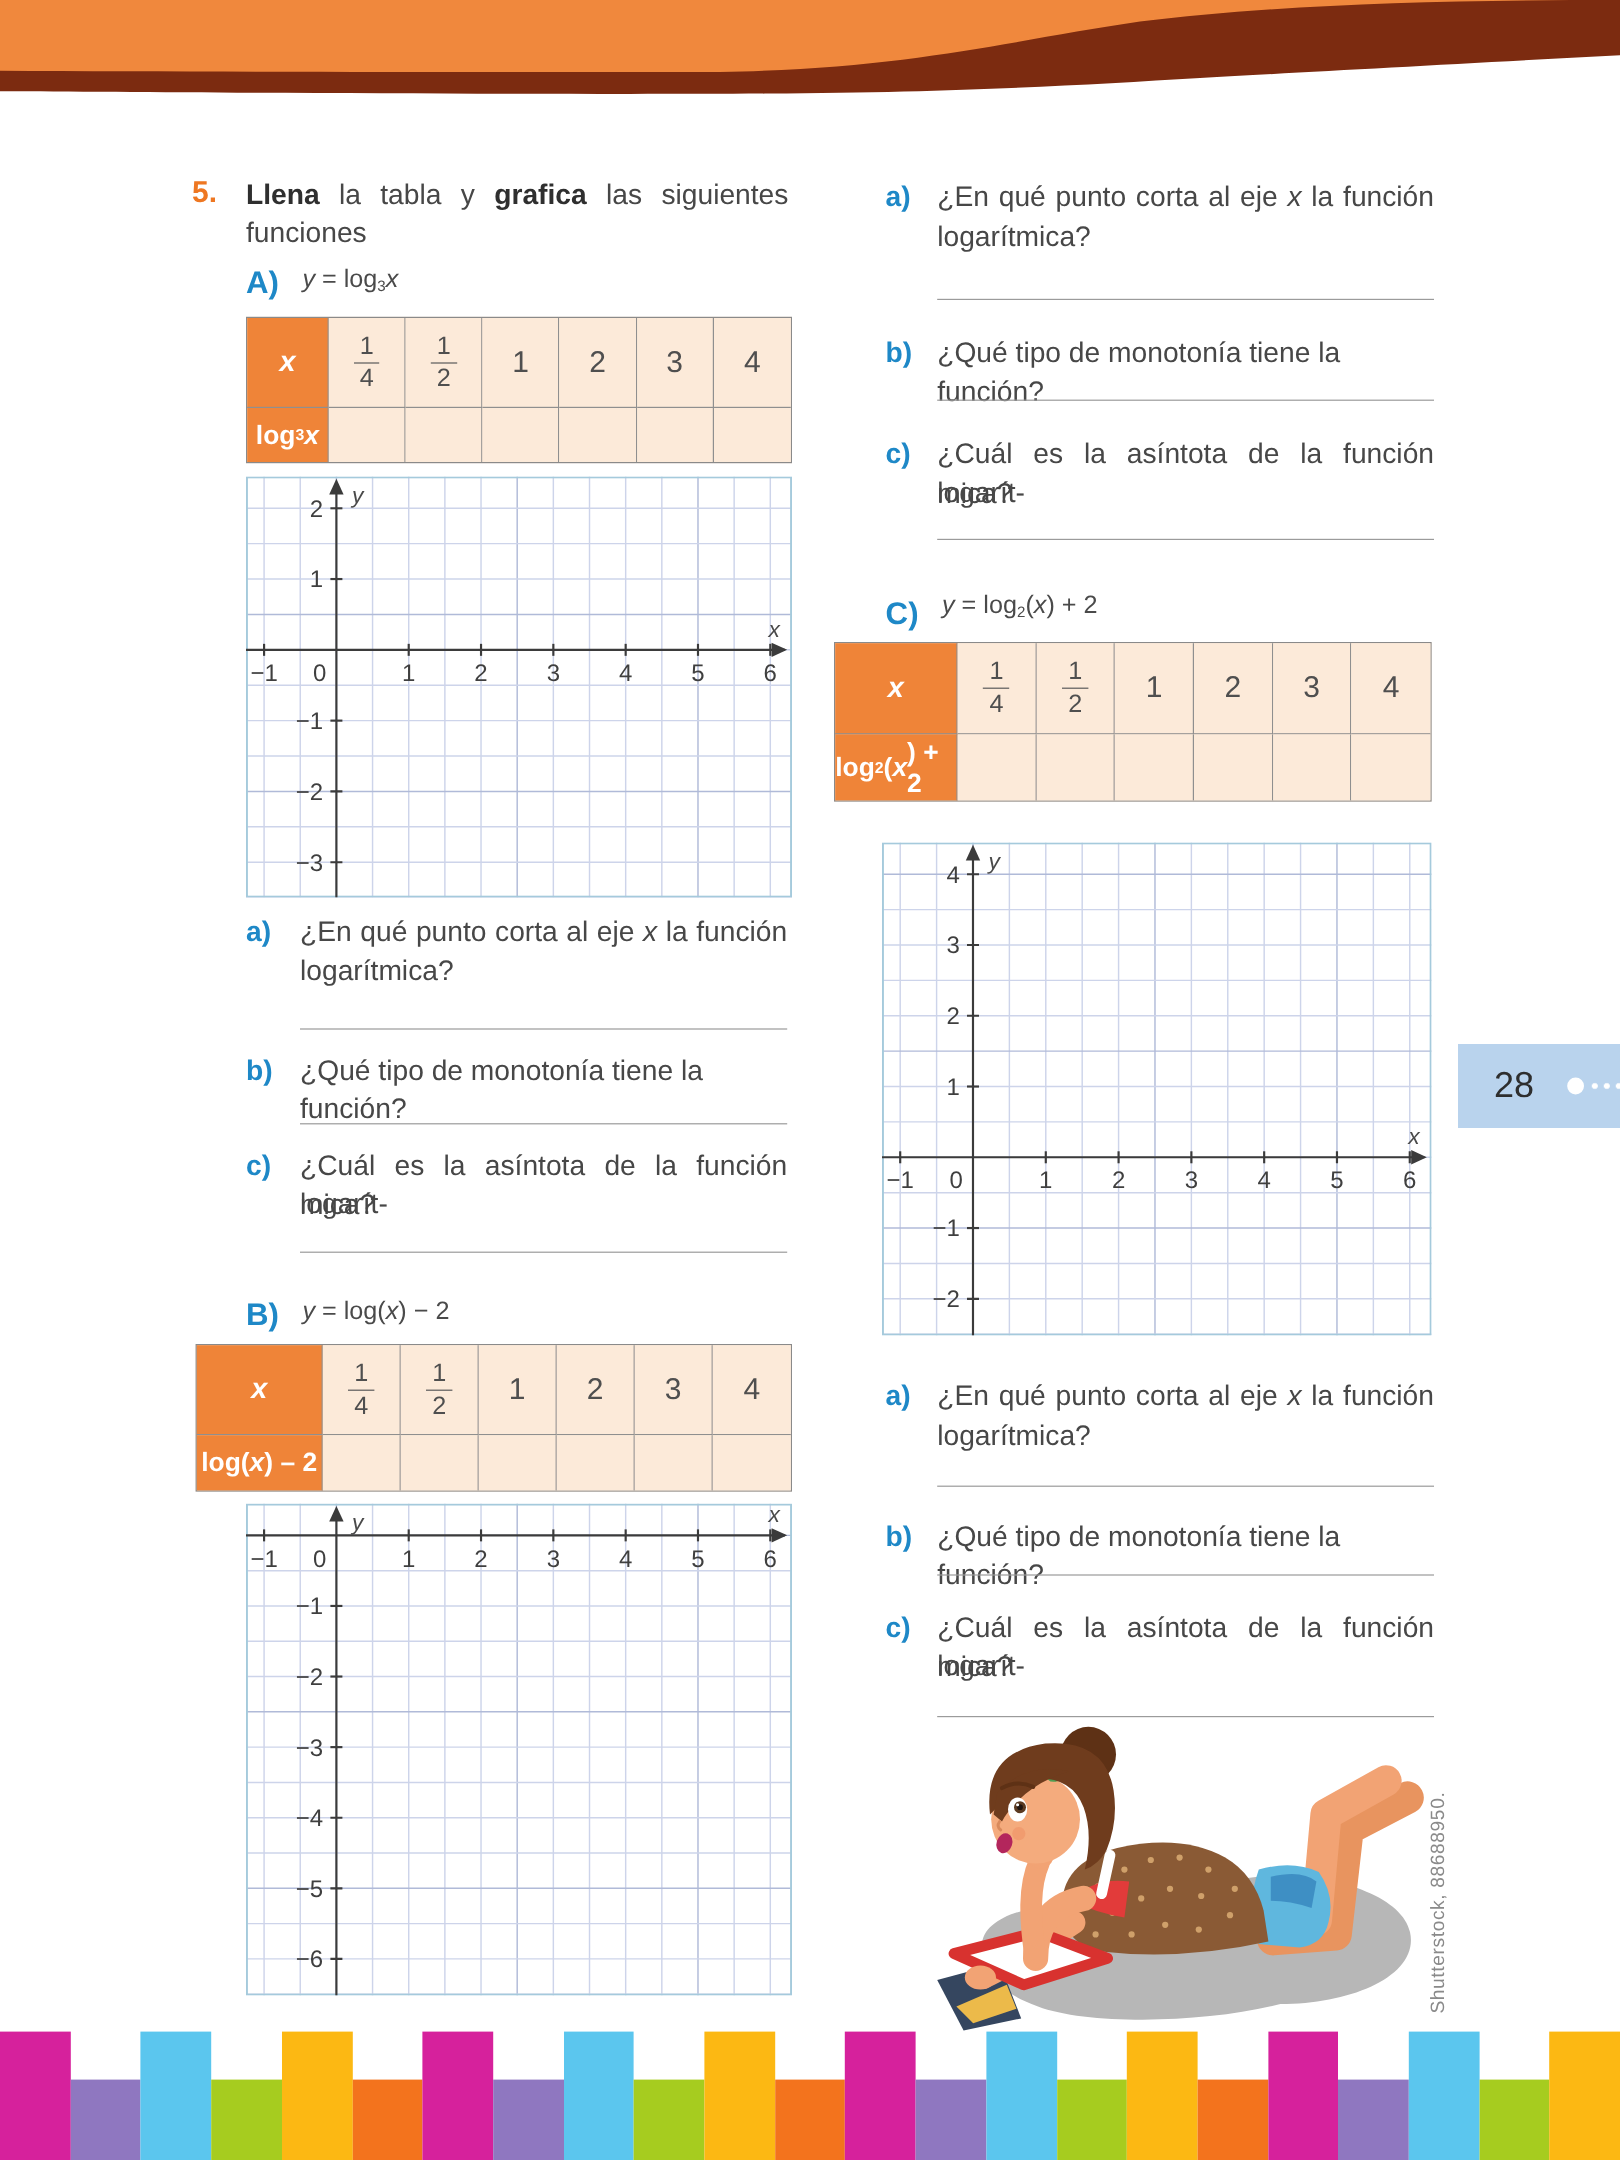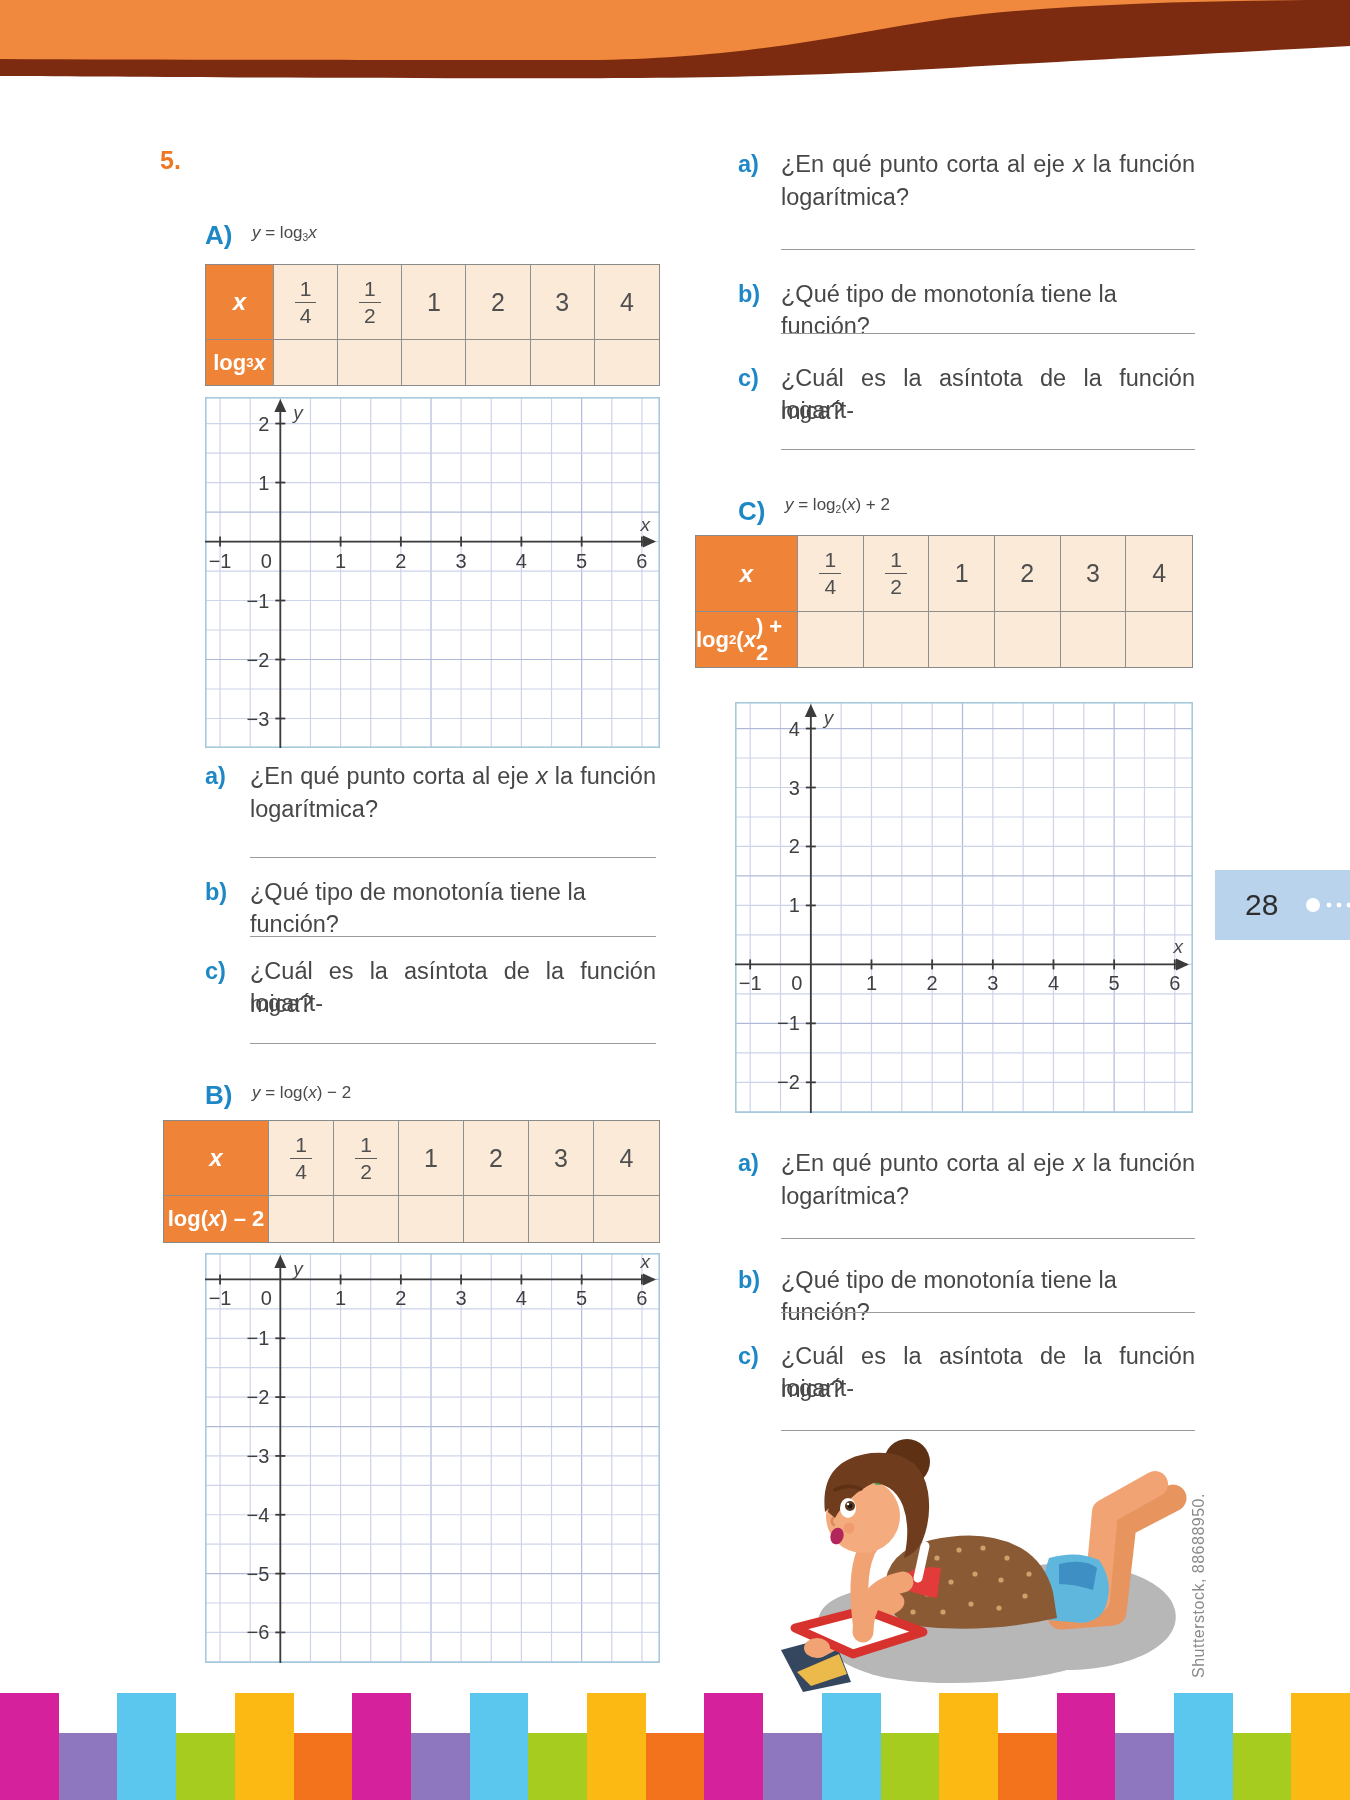--- a/index.html
+++ b/index.html
@@ -11,21 +11,21 @@
   .sub{font-size:0.60em;vertical-align:-0.28em;}
   
   .pnum{font-size:25px;font-weight:700;color:#ee7722;}
   .textline{font-size:23.5px;line-height:32px;color:#474747;}
   .textline .bd{color:#2f2f2f;}
   .jline{text-align:justify;text-align-last:justify;}
   .qlabel{font-size:23.5px;font-weight:700;color:#1e88c7;line-height:32px;}
   .ansline{border-top:1.6px solid #9b9b9b;height:0;}
   
   .seclabel{font-size:26px;font-weight:700;color:#1e88c7;line-height:34px;}
-  .formula{font-size:17px;color:#4a4a4a;line-height:34px;}
+  .formula{font-size:21px;color:#4a4a4a;line-height:34px;}
   
   .tbl{display:grid;border:1.2px solid #8a8a8a;box-sizing:border-box;background:#fcead9;}
   .tbl .cell{border-right:1px solid #8f8f8f;border-bottom:1px solid #8f8f8f;
              display:flex;align-items:center;justify-content:center;box-sizing:border-box;}
   .tbl .cell.lastcol{border-right:none;}
   .tbl .cell.lastrow{border-bottom:none;}
   .tbl .th{background:#ef8438;color:#fff;font-weight:700;}
   .tbl .corner{font-style:italic;font-size:24px;}
   .tbl .rowlab{font-size:22px;}
   .tbl .td{background:#fcead9;font-size:25px;color:#4f4f4f;}
@@ -56,20 +56,21 @@
 <body>
 
 <div class="page">
 
   <svg class="abs" style="left:0;top:0" width="1350" height="92" viewBox="0 0 1350 92">
     <path d="M0,0 H1350 V8 C1230,6 1080,10 960,22 C850,33 760,62 600,68 C420,72 150,70 0,70 Z" fill="#f0883d"></path>
     <path d="M0,59 C200,60 480,60 600,60 C760,57 840,34 950,18 C1060,4 1200,0 1350,0 L1350,46 C1220,53 1090,60 1000,65 C900,71 800,77 640,78 C460,79 150,77 0,76 Z" fill="#7c2b10"></path>
   </svg>
 
   <div class="abs pnum" style="left:160px;top:146px">5.</div>
+  <div class="abs textline jline" style="left:205px;top:146px;width:452px"><span class="bd">Llena</span><span> la tabla y </span><span class="bd">grafica</span><span> las siguientes funciones</span></div>
 
   <div class="abs seclabel" style="left:205px;top:218px">A)</div>
   <div class="abs formula" style="left:252px;top:216px"><span class="it">y</span><span> = log</span><span class="sub">3</span><span class="it">x</span></div>
 
   <div class="abs tbl" style="left:205px;top:264px;width:455px;grid-template-columns:68px repeat(6,1fr);grid-template-rows:75px 45px">
       <div class="cell th corner">x</div>
       <div class="cell td">
         <span class="frac">
           <span class="num">1</span>
           <span class="den">4</span>

